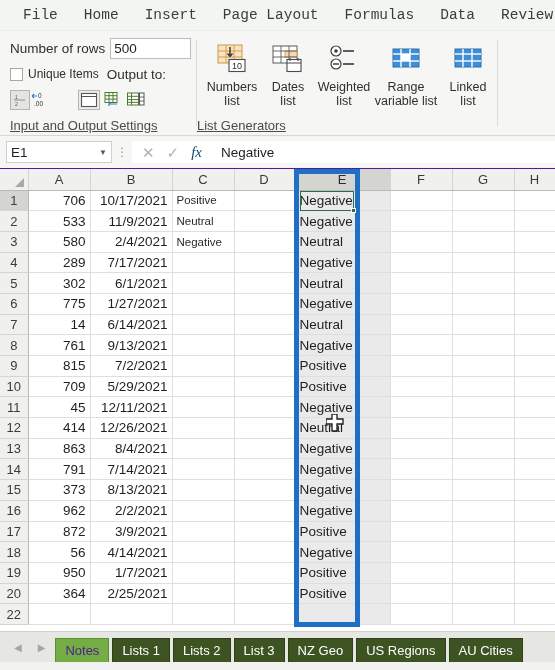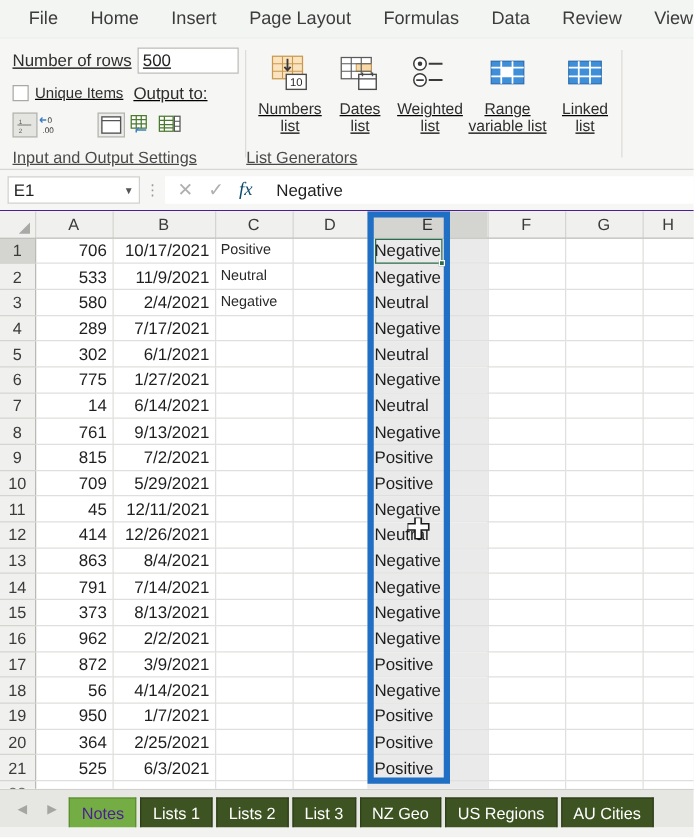--- a/index.html
+++ b/index.html
@@ -21,33 +21,34 @@
     flex: 0 0 auto;
     border-bottom: 1px solid #eceee9;
   }
   .ribbon-tab {
     font-size: 14.5px;
     color: #3c3c3c;
     padding: 0 13px;
     line-height: 31px;
     white-space: nowrap;
     cursor: default;
+    font-family: Liberation Mono, monospace;
   }
 
   
   .ribbon-body {
     height: 105px;
     background: #f6f6f4;
     display: flex;
     flex: 0 0 auto;
     position: relative;
     border-bottom: 1px solid #d8d8d2;
   }
   .rgroup { position: relative; height: 105px; display: flex; flex-direction: column; }
-  .rgroup-content { flex: 1; display: flex; align-items: flex-start; padding-top: 6px; text-decoration: underline; }
+  .rgroup-content { flex: 1; display: flex; align-items: flex-start; padding-top: 6px; }
   .rgroup-title {
     font-size: 13px; color: #4a4a4a; text-align: left;
     height: 17px; line-height: 14px; width: 100%; text-decoration: underline;
   }
   .rgroup-sep { width: 1px; background: #dddcd6; height: 86px; align-self: center; }
 
   
   .g1 { width: 196px; padding-left: 10px; }
   .g1 .rgroup-content { flex-direction: column; padding-top: 5px; align-items: stretch; }
   .row-rows { display: flex; align-items: center; height: 25px; }
@@ -610,31 +611,20 @@
           <td class="cell num">364</td>
           <td class="cell date">2/25/2021</td>
           <td class="cell txt small"></td>
           <td class="cell"></td>
           <td class="cell txt ecol">Positive</td>
           <td class="cell"></td>
           <td class="cell"></td>
           <td class="cell"></td>
         </tr>
         <tr class="datarow">
-          <td class="rowhdr">21</td>
-          <td class="cell num">525</td>
-          <td class="cell date">6/3/2021</td>
-          <td class="cell txt small"></td>
-          <td class="cell"></td>
-          <td class="cell txt ecol">Positive</td>
-          <td class="cell"></td>
-          <td class="cell"></td>
-          <td class="cell"></td>
-        </tr>
-        <tr class="datarow">
           <td class="rowhdr">22</td>
           <td class="cell num"></td>
           <td class="cell date"></td>
           <td class="cell txt small"></td>
           <td class="cell"></td>
           <td class="cell txt ecol"></td>
           <td class="cell"></td>
           <td class="cell"></td>
           <td class="cell"></td>
         </tr>

